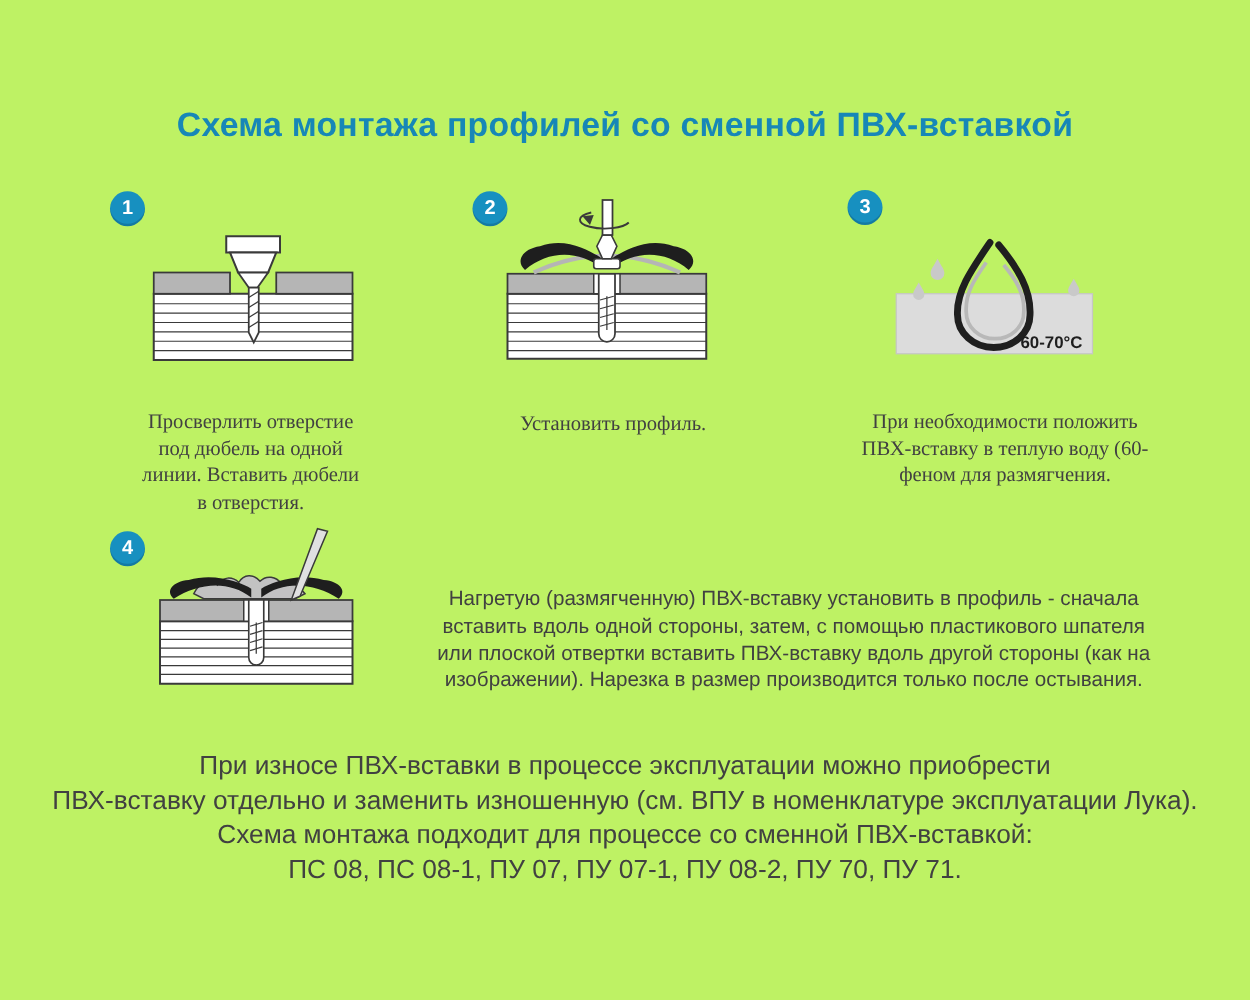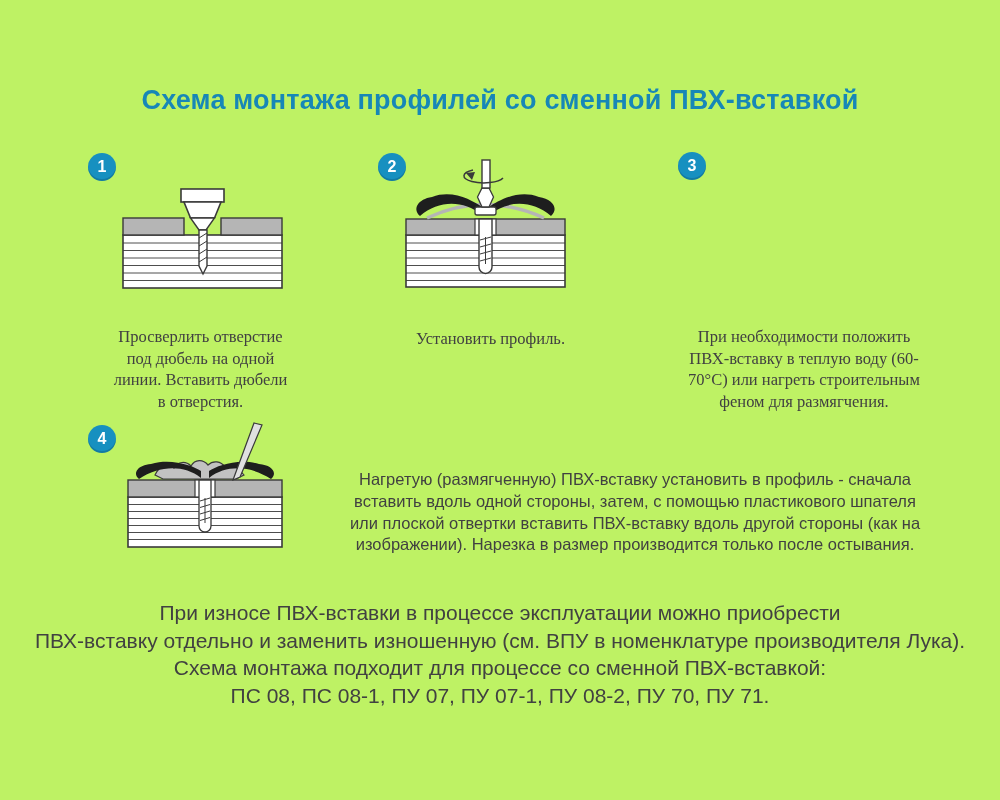--- a/index.html
+++ b/index.html
@@ -128,20 +128,35 @@
       <rect x="72" y="49" width="21" height="8" rx="2" fill="#ffffff" stroke="#3a3a3a" stroke-width="1.3"></rect>
 
       <path d="M79,30 h7 l4.5,9 -4.5,10 h-7 l-4.5,-10 z" fill="#ffffff" stroke="#3a3a3a" stroke-width="1.3"></path>
       <rect x="79" y="2" width="8" height="28" fill="#ffffff" stroke="#3a3a3a" stroke-width="1.4"></rect>
 
       <path d="M100,20 A20,7 0 1 1 70,12" fill="none" stroke="#3a3a3a" stroke-width="1.5"></path>
       <path d="M72,14 l-9,1 6,7 z" fill="#3a3a3a"></path>
     </svg>
   </div>
 
+  <div class="illus illus3">
+    <svg width="165" height="100" viewBox="0 0 165 100">
+
+      <rect x="4" y="47" width="157" height="48" fill="#dcdcdc" stroke="#c6c6c6" stroke-width="1"></rect>
+
+      <path d="M76,22 C66,36 59,47 60,62 a23,21 0 0 0 46,0 C107,47 100,36 90,24" stroke="#b8b8b8" stroke-width="3" fill="none"></path>
+
+      <path d="M79,6 C64,28 52,45 53,64 a29,26 0 0 0 58,0 C112,44 101,26 86,8" stroke="#1f1f1f" stroke-width="5.5" fill="none" stroke-linecap="round"></path>
+
+      <path d="M37,19 c-3.5,6.5 -5.5,8.5 -5.5,11.5 a5.5,5.5 0 0 0 11,0 c0,-3 -2,-5 -5.5,-11.5 z" fill="#c9c9c9"></path>
+      <path d="M22,38 c-3,5.5 -4.5,7 -4.5,9.5 a4.5,4.5 0 0 0 9,0 c0,-2.5 -1.5,-4 -4.5,-9.5 z" fill="#c9c9c9"></path>
+      <path d="M146,35 c-3,5.5 -4.5,7 -4.5,9.5 a4.5,4.5 0 0 0 9,0 c0,-2.5 -1.5,-4 -4.5,-9.5 z" fill="#c9c9c9"></path>
+    </svg>
+    <span class="water-label">60-70°C</span>
+  </div>
 
   <div class="illus illus4">
     <svg width="160" height="120" viewBox="0 0 160 120">
 
       <rect x="3" y="60" width="154" height="50" fill="#ffffff" stroke="#3a3a3a" stroke-width="1.6"></rect>
       <g stroke="#3a3a3a" stroke-width="0.9">
         <line x1="3" y1="67.5" x2="157" y2="67.5"></line>
           <line x1="3" y1="74.5" x2="157" y2="74.5"></line>
         <line x1="3" y1="81.5" x2="157" y2="81.5"></line>
           <line x1="3" y1="88.5" x2="157" y2="88.5"></line>
@@ -175,31 +190,30 @@
       <div>под дюбель на одной</div>
       <div>линии. Вставить дюбели</div>
       <div>в отверстия.</div>
     </div>
   <div class="caption caption2">
       <div>Установить профиль.</div>
     </div>
   <div class="caption caption3">
       <div>При необходимости положить</div>
       <div>ПВХ-вставку в теплую воду (60-</div>
-      <div>70°С) или нагреть строительным</div>
       <div>феном для размягчения.</div>
     </div>
 
   <div class="step4-text">
       <div>Нагретую (размягченную) ПВХ-вставку установить в профиль - сначала</div>
       <div>вставить вдоль одной стороны, затем, с помощью пластикового шпателя</div>
       <div>или плоской отвертки вставить ПВХ-вставку вдоль другой стороны (как на</div>
       <div>изображении). Нарезка в размер производится только после остывания.</div>
     </div>
 
   <div class="footer">
       <div>При износе ПВХ-вставки в процессе эксплуатации можно приобрести</div>
-      <div>ПВХ-вставку отдельно и заменить изношенную (см. ВПУ в номенклатуре производителя Лука).</div>
+      <div>ПВХ-вставку отдельно и заменить изношенную (см. ВПУ в номенклатуре эксплуатации Лука).</div>
       <div>Схема монтажа подходит для процессе со сменной ПВХ-вставкой:</div>
       <div>ПС 08, ПС 08-1, ПУ 07, ПУ 07-1, ПУ 08-2, ПУ 70, ПУ 71.</div>
     </div>
 
 </div>
 
 </body></html>

